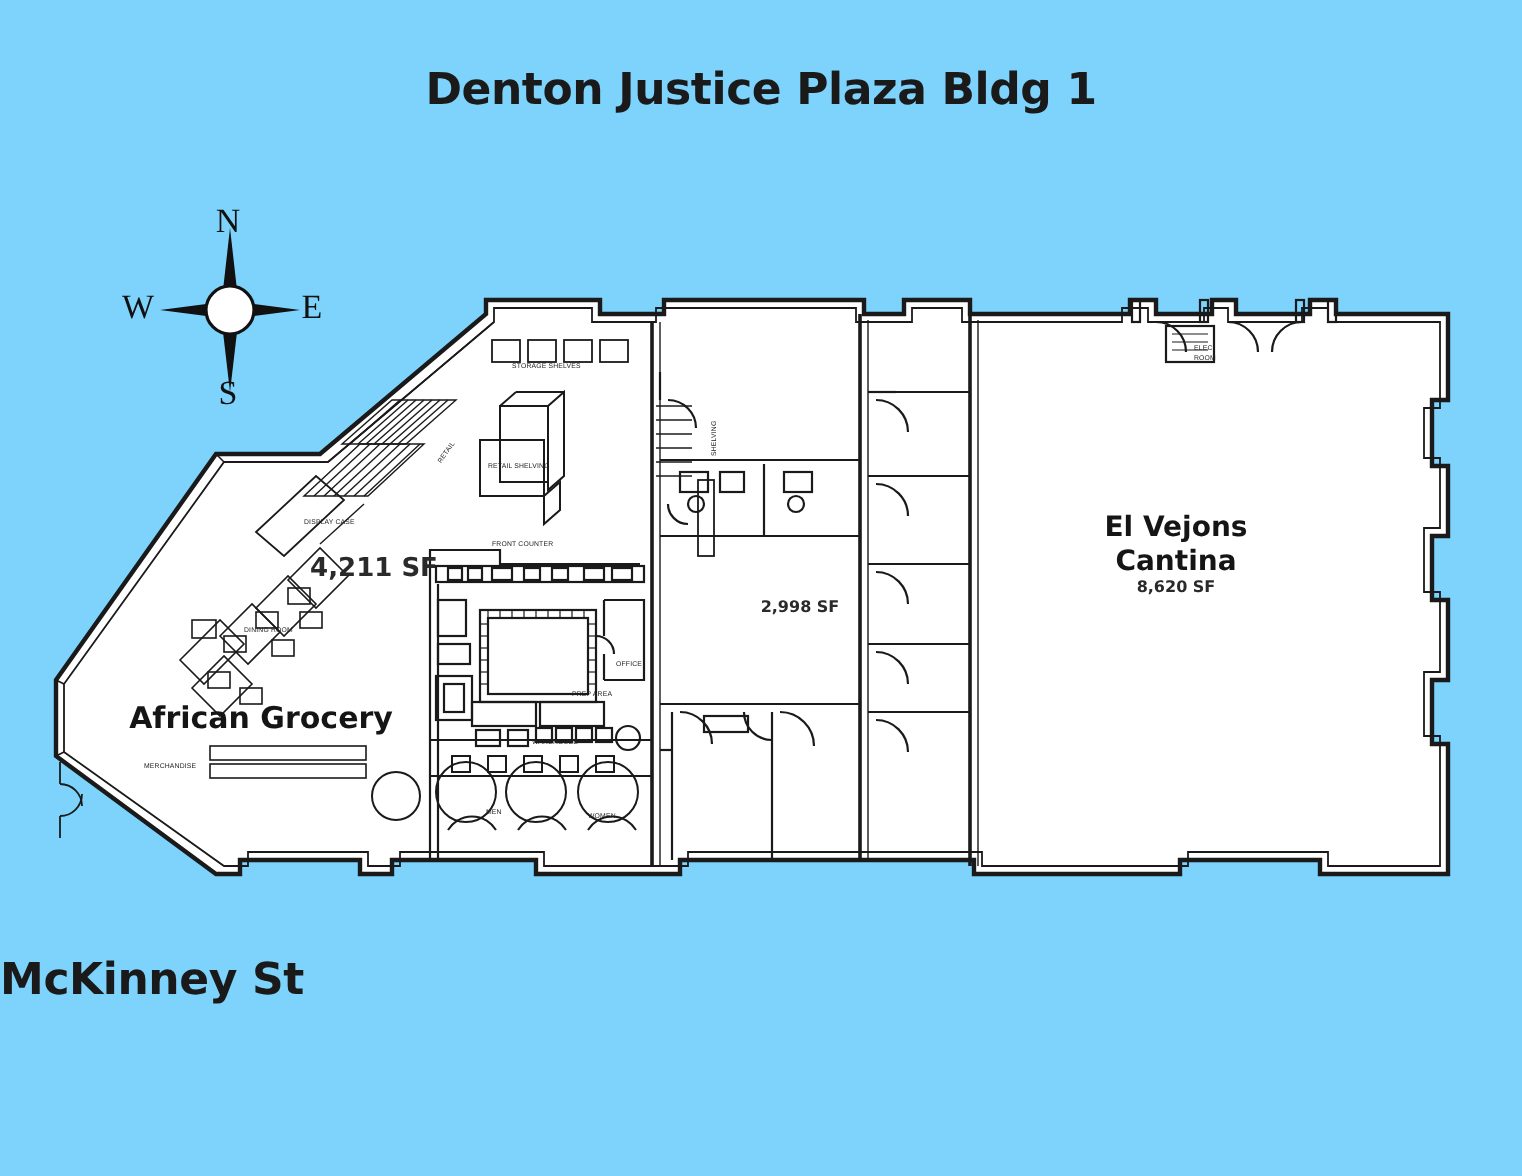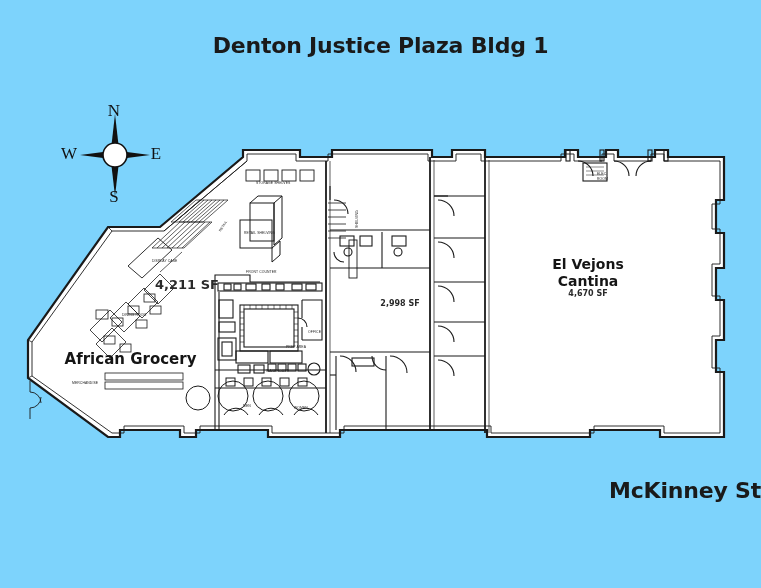--- a/index.html
+++ b/index.html
@@ -25,21 +25,21 @@
     font-size: 22px;
     font-weight: bold;
     color: #1a1a1a;
     letter-spacing: -0.2px;
   }
   #street-label {
     position: absolute;
     top: 478px;
     left: 0;
     width: 761px;
-    text-align: right;
+    text-align: left;
     font-family: "DejaVu Sans", sans-serif;
     font-size: 22px;
     font-weight: bold;
     color: #1a1a1a;
     letter-spacing: -0.2px;
   }
   #compass {
     position: absolute;
     left: 55px;
     top: 100px;
@@ -393,21 +393,21 @@
     </g>
   </svg>
 
   <div class="tenant-area" id="area-african">4,211 SF</div>
   <div class="tenant-name" id="name-african">African Grocery</div>
 
   <div class="tenant-area" id="area-law">2,998 SF</div>
 
   <div class="tenant-name" id="name-cantina">El Vejons
 Cantina</div>
-  <div class="tenant-area" id="area-cantina">4,670 SF</div>
+  <div class="tenant-area" id="area-cantina">8,620 SF</div>
 
   <div id="room-tag-layer">
       <div class="room-tag" style="left: 256px; top: 181px;">STORAGE SHELVES</div>
       <div class="room-tag" style="left: 244px; top: 231px;">RETAIL SHELVING</div>
       <div class="room-tag" style="left: 355px; top: 228px; transform: rotate(-90deg);">SHELVING</div>
       <div class="room-tag" style="left: 246px; top: 270px;">FRONT COUNTER</div>
       <div class="room-tag" style="left: 218px; top: 230px; transform: rotate(-55deg);">RETAIL</div>
       <div class="room-tag" style="left: 152px; top: 259px;">DISPLAY CASE</div>
       <div class="room-tag" style="left: 122px; top: 313px;">DINING ROOM</div>
       <div class="room-tag" style="left: 72px; top: 381px;">MERCHANDISE</div>

